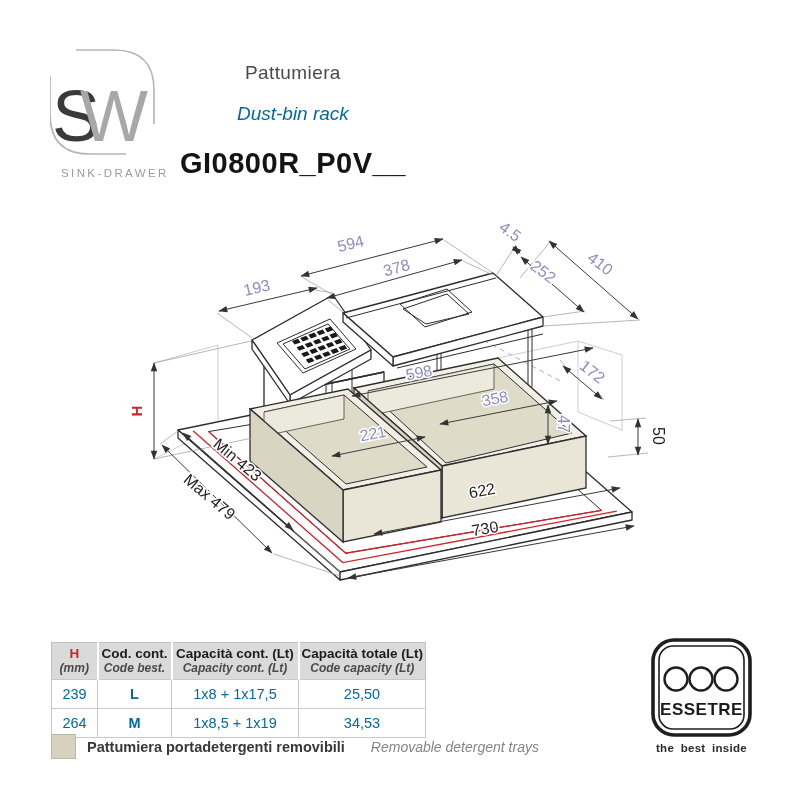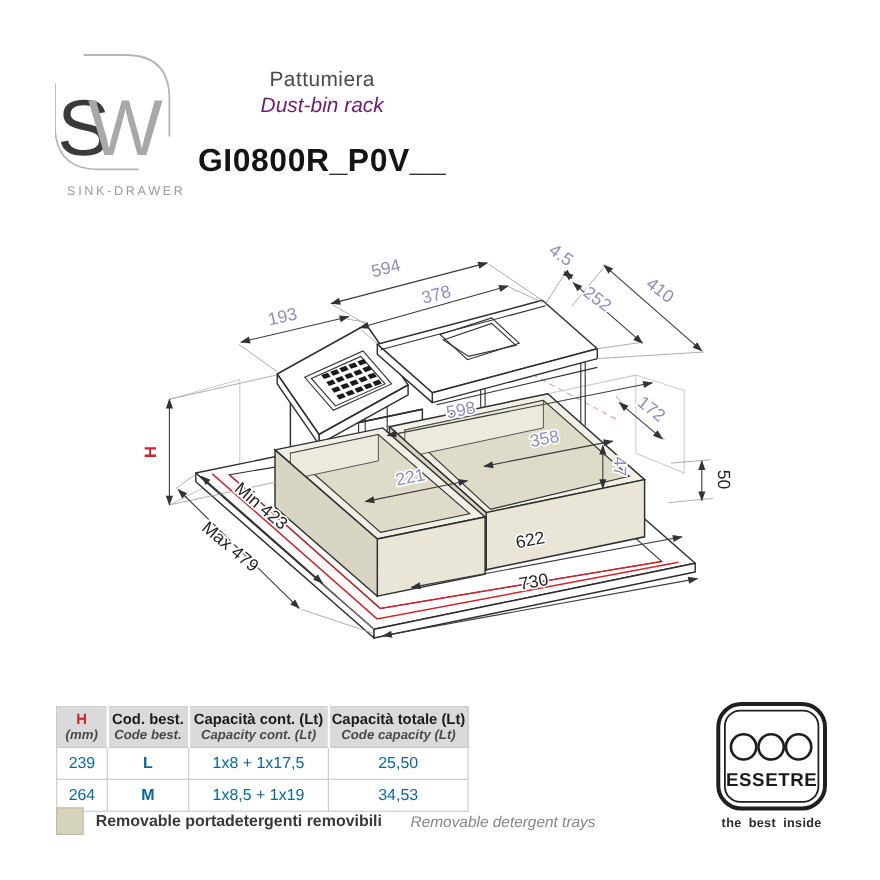--- a/index.html
+++ b/index.html
@@ -3,21 +3,21 @@
 <meta charset="utf-8">
 <style>
   html,body{margin:0;padding:0;background:#fff;}
   .page{position:relative;width:800px;height:800px;background:#ffffff;overflow:hidden;
         font-family:"Liberation Sans",sans-serif;}
   
   .sw-logo{position:absolute;left:50px;top:40px;width:125px;height:150px;}
   
   .header-block{position:absolute;left:180px;top:62px;text-align:center;}
   .title-it{font-size:19px;color:#4a4a4a;letter-spacing:.4px;}
-  .title-en{font-size:19px;color:#701a75;font-style:italic;margin-top:2px;}
+  .title-en{font-size:19px;color:#0369a1;font-style:italic;margin-top:19px;}
   .prod-code{font-size:29px;font-weight:bold;color:#141414;letter-spacing:.5px;margin-top:22px;}
   
   .draw{position:absolute;left:0;top:0;}
   .ln{stroke:#2d2d2d;stroke-width:1.3;fill:none;stroke-linejoin:round;}
   .lnthin{stroke:#2d2d2d;stroke-width:1;fill:none;}
   .face{fill:#ffffff;stroke:#2d2d2d;stroke-width:1.3;stroke-linejoin:round;}
   .ghost{stroke:#cdcdcd;stroke-width:1;fill:none;}
   .ext{stroke:#a3a3a3;stroke-width:.8;fill:none;}
   .dim{stroke:#3a3a3a;stroke-width:1;fill:none;}
   .red{stroke:#d2232a;stroke-width:1.3;fill:none;}
@@ -215,21 +215,21 @@
         <col style="width:127px">
         <col style="width:127px">
       </colgroup>
     <thead>
       <tr>
         <th>
           <div class="h-l1 red">H</div>
           <div class="h-l2">(mm)</div>
         </th>
         <th>
-          <div class="h-l1">Cod. best.</div>
+          <div class="h-l1">Cod. cont.</div>
           <div class="h-l2">Code best.</div>
         </th>
         <th>
           <div class="h-l1">Capacità cont. (Lt)</div>
           <div class="h-l2">Capacity cont. (Lt)</div>
         </th>
         <th>
           <div class="h-l1">Capacità totale (Lt)</div>
           <div class="h-l2">Code capacity (Lt)</div>
         </th>
@@ -246,21 +246,21 @@
         <td>264</td>
         <td class="cell-bold">M</td>
         <td>1x8,5 + 1x19</td>
         <td>34,53</td>
       </tr>
     </tbody>
   </table>
 
   <div class="legend">
     <div class="swatch"></div>
-    <div class="legend-it">Removable portadetergenti removibili</div>
+    <div class="legend-it">Pattumiera portadetergenti removibili</div>
     <div class="legend-en">Removable detergent trays</div>
   </div>
 
   <svg class="essetre" viewBox="0 0 115 130">
     <rect x="8" y="12" width="97" height="95" rx="21" fill="none" stroke="#1f1f1f" stroke-width="3.6"></rect>
     <rect x="14" y="18" width="85" height="83" rx="14" fill="none" stroke="#1f1f1f" stroke-width="1.6"></rect>
     <circle cx="31" cy="51" r="11.5" fill="none" stroke="#1f1f1f" stroke-width="2.4"></circle>
     <circle cx="56" cy="51" r="11.5" fill="none" stroke="#1f1f1f" stroke-width="2.4"></circle>
     <circle cx="81" cy="51" r="11.5" fill="none" stroke="#1f1f1f" stroke-width="2.4"></circle>
     <text x="56.5" y="87" text-anchor="middle" font-size="17" font-weight="bold" letter-spacing=".5" fill="#1a1a1a">ESSETRE</text>

